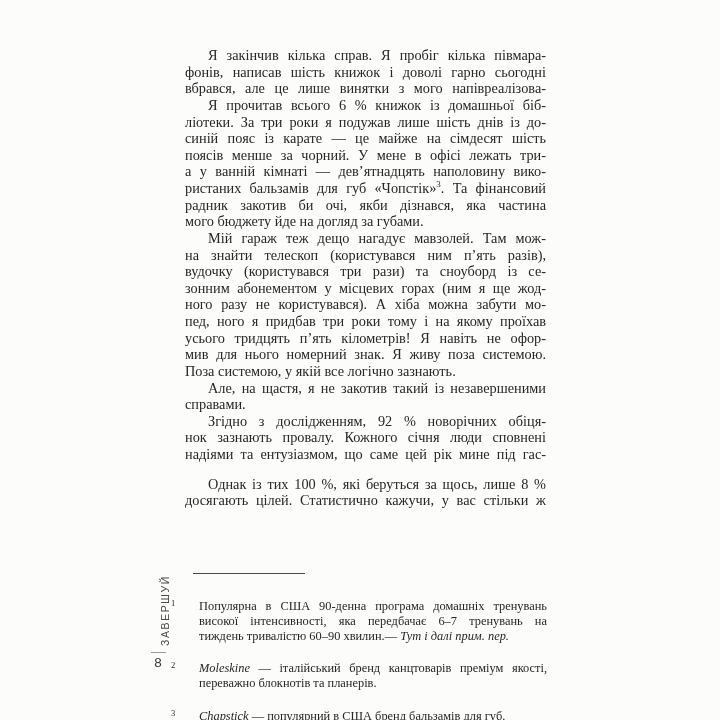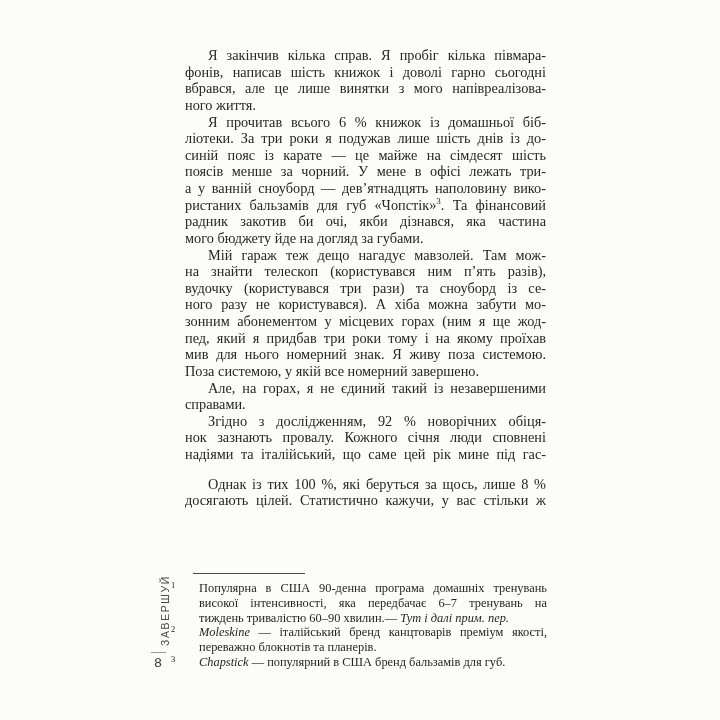--- a/index.html
+++ b/index.html
@@ -36,21 +36,21 @@
   .footnotes{
     position:absolute;left:185px;top:581px;width:362px;
     font-size:12.4px;line-height:14.8px;
   }
   .fn-line{
     text-align:justify;
     text-align-last:justify;
     white-space:nowrap;
     padding-left:14px;
   }
-  .fn-line.fstart{ text-indent:-14px; }
+  .fn-line.fstart{ text-indent:-14px;margin-top:18px; }
   .fn-line.end{ text-align-last:left;font-family:Liberation Serif, serif; }
   .fnm{
     display:inline-block;width:14px;
     font-size:8.5px;vertical-align:4px;line-height:0;
   }
   
   .vtitle{
     position:absolute;left:159px;top:646px;
     transform:rotate(-90deg);transform-origin:0 0;
     white-space:nowrap;
@@ -75,42 +75,42 @@
 <div class="page">
 
   <div class="vtitle">ЗАВЕРШУЙ</div>
   <div class="srule"></div>
   <div class="pnum">8</div>
 
   <div class="body-text">
       <div class="bline indent">Я закінчив кілька справ. Я пробіг кілька півмара-</div>
       <div class="bline">фонів, написав шість книжок і доволі гарно сьогодні</div>
       <div class="bline">вбрався, але це лише винятки з мого напівреалізова-</div>
-      <div class="bline pend">ного життя.</div>
       <div class="bline indent">Я прочитав всього 6 % книжок із домашньої біб-</div>
       <div class="bline">ліотеки. За три роки я подужав лише шість днів із до-</div>
       <div class="bline">синій пояс із карате — це майже на сімдесят шість</div>
       <div class="bline">поясів менше за чорний. У мене в офісі лежать три-</div>
-      <div class="bline">а у ванній сноуборд — дев’ятнадцять наполовину вико-</div>
+      <div class="bline">а у ванній кімнаті — дев’ятнадцять наполовину вико-</div>
       <div class="bline">ристаних бальзамів для губ «Чопстік»<sup>3</sup>. Та фінансовий</div>
       <div class="bline">радник закотив би очі, якби дізнався, яка частина</div>
       <div class="bline pend">мого бюджету йде на догляд за губами.</div>
       <div class="bline indent">Мій гараж теж дещо нагадує мавзолей. Там мож-</div>
       <div class="bline">на знайти телескоп (користувався ним п’ять разів),</div>
       <div class="bline">вудочку (користувався три рази) та сноуборд із се-</div>
+      <div class="bline">зонним абонементом у місцевих горах (ним я ще жод-</div>
       <div class="bline">ного разу не користувався). А хіба можна забути мо-</div>
-      <div class="bline">зонним абонементом у місцевих горах (ним я ще жод-</div>
-      <div class="bline">пед, який я придбав три роки тому і на якому проїхав</div>
+      <div class="bline">пед, ного я придбав три роки тому і на якому проїхав</div>
+      <div class="bline">усього тридцять п’ять кілометрів! Я навіть не офор-</div>
       <div class="bline">мив для нього номерний знак. Я живу поза системою.</div>
-      <div class="bline pend">Поза системою, у якій все номерний завершено.</div>
-      <div class="bline indent">Але, на горах, я не єдиний такий із незавершеними</div>
+      <div class="bline pend">Поза системою, у якій все логічно зазнають.</div>
+      <div class="bline indent">Але, на щастя, я не закотив такий із незавершеними</div>
       <div class="bline pend">справами.</div>
       <div class="bline indent">Згідно з дослідженням, 92 % новорічних обіця-</div>
       <div class="bline">нок зазнають провалу. Кожного січня люди сповнені</div>
-      <div class="bline">надіями та італійський, що саме цей рік мине під гас-</div>
+      <div class="bline">надіями та ентузіазмом, що саме цей рік мине під гас-</div>
       <div class="bline indent gap">Однак із тих 100 %, які беруться за щось, лише 8 %</div>
       <div class="bline">досягають цілей. Статистично кажучи, у вас стільки ж</div>
     </div>
 
   <div class="fn-rule"></div>
   <div class="footnotes">
       <div class="fn-line fstart"><sup class="fnm">1</sup>Популярна в США 90-денна програма домашніх тренувань</div>
       <div class="fn-line">високої інтенсивності, яка передбачає 6–7 тренувань на</div>
       <div class="fn-line end">тиждень тривалістю 60–90 хвилин.— <i>Тут і далі прим. пер.</i></div>
       <div class="fn-line fstart"><sup class="fnm">2</sup><i>Moleskine</i> — італійський бренд канцтоварів преміум якості,</div>

